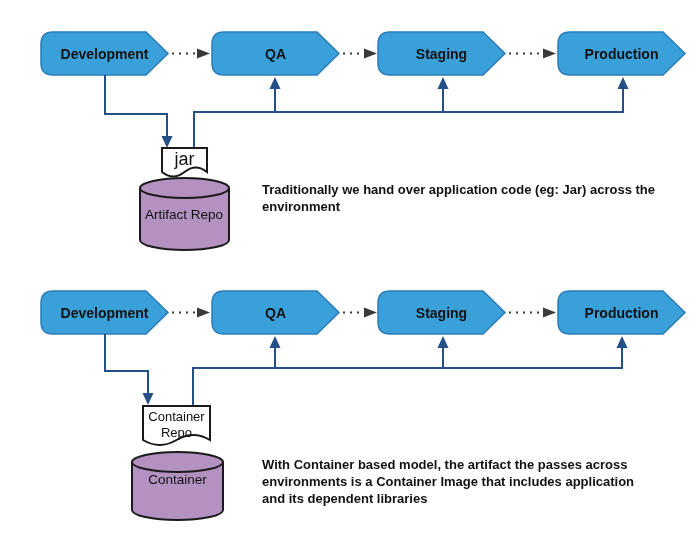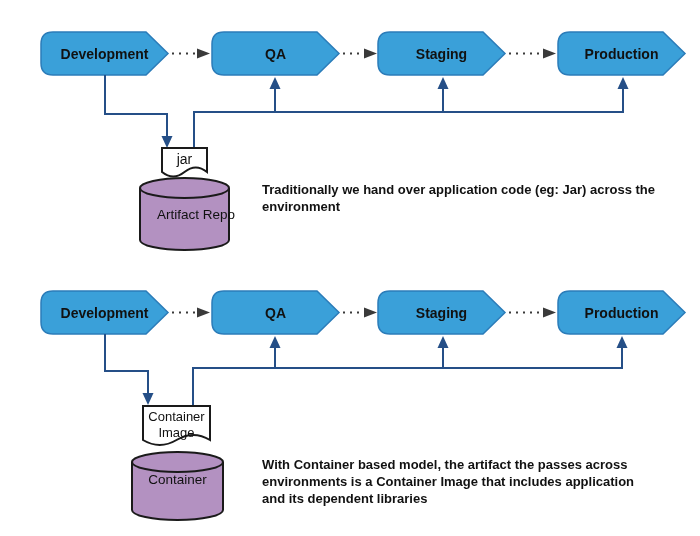--- a/index.html
+++ b/index.html
@@ -90,37 +90,37 @@
       <path class="cyl-shape" d="M132,462 V510 A45.5,10 0 0 0 223,510 V462"></path>
       <ellipse class="cyl-shape" cx="177.5" cy="462" rx="45.5" ry="10"></ellipse>
     </g>
   </svg>
 
   <div class="lbl stage-lbl" style="left:41px;top:32px;">Development</div>
   <div class="lbl stage-lbl" style="left:212px;top:32px;">QA</div>
   <div class="lbl stage-lbl" style="left:378px;top:32px;">Staging</div>
   <div class="lbl stage-lbl" style="left:558px;top:32px;">Production</div>
 
-  <div class="lbl" style="left:162px;top:148px;width:45px;height:22px;font-size:14px;">jar</div>
+  <div class="lbl" style="left:162px;top:148px;width:45px;height:22px;font-size:18px;">jar</div>
 
-  <div class="lbl cyl-lbl" style="left:156px;top:206px;width:80px;">Artifact Repo</div>
+  <div class="lbl cyl-lbl" style="left:144px;top:206px;width:80px;">Artifact Repo</div>
 
   <div class="caption" style="left:262px;top:181px;width:440px;">
     <div>Traditionally we hand over application code (eg: Jar) across the</div>
     <div>environment</div>
   </div>
 
   <div class="lbl stage-lbl" style="left:41px;top:291px;">Development</div>
   <div class="lbl stage-lbl" style="left:212px;top:291px;">QA</div>
   <div class="lbl stage-lbl" style="left:378px;top:291px;">Staging</div>
   <div class="lbl stage-lbl" style="left:558px;top:291px;">Production</div>
 
   <div class="lbl doc-lbl" style="left:143px;top:409px;width:67px;">
     <div>Container</div>
-    <div>Image</div>
+    <div>Repo</div>
   </div>
 
   <div class="lbl cyl-lbl" style="left:132px;top:471px;width:91px;">
     <div>Container</div>
   </div>
 
   <div class="caption" style="left:262px;top:456px;width:440px;">
     <div>With Container based model, the artifact the passes across</div>
     <div>environments is a Container Image that includes application</div>
     <div>and its dependent libraries</div>

